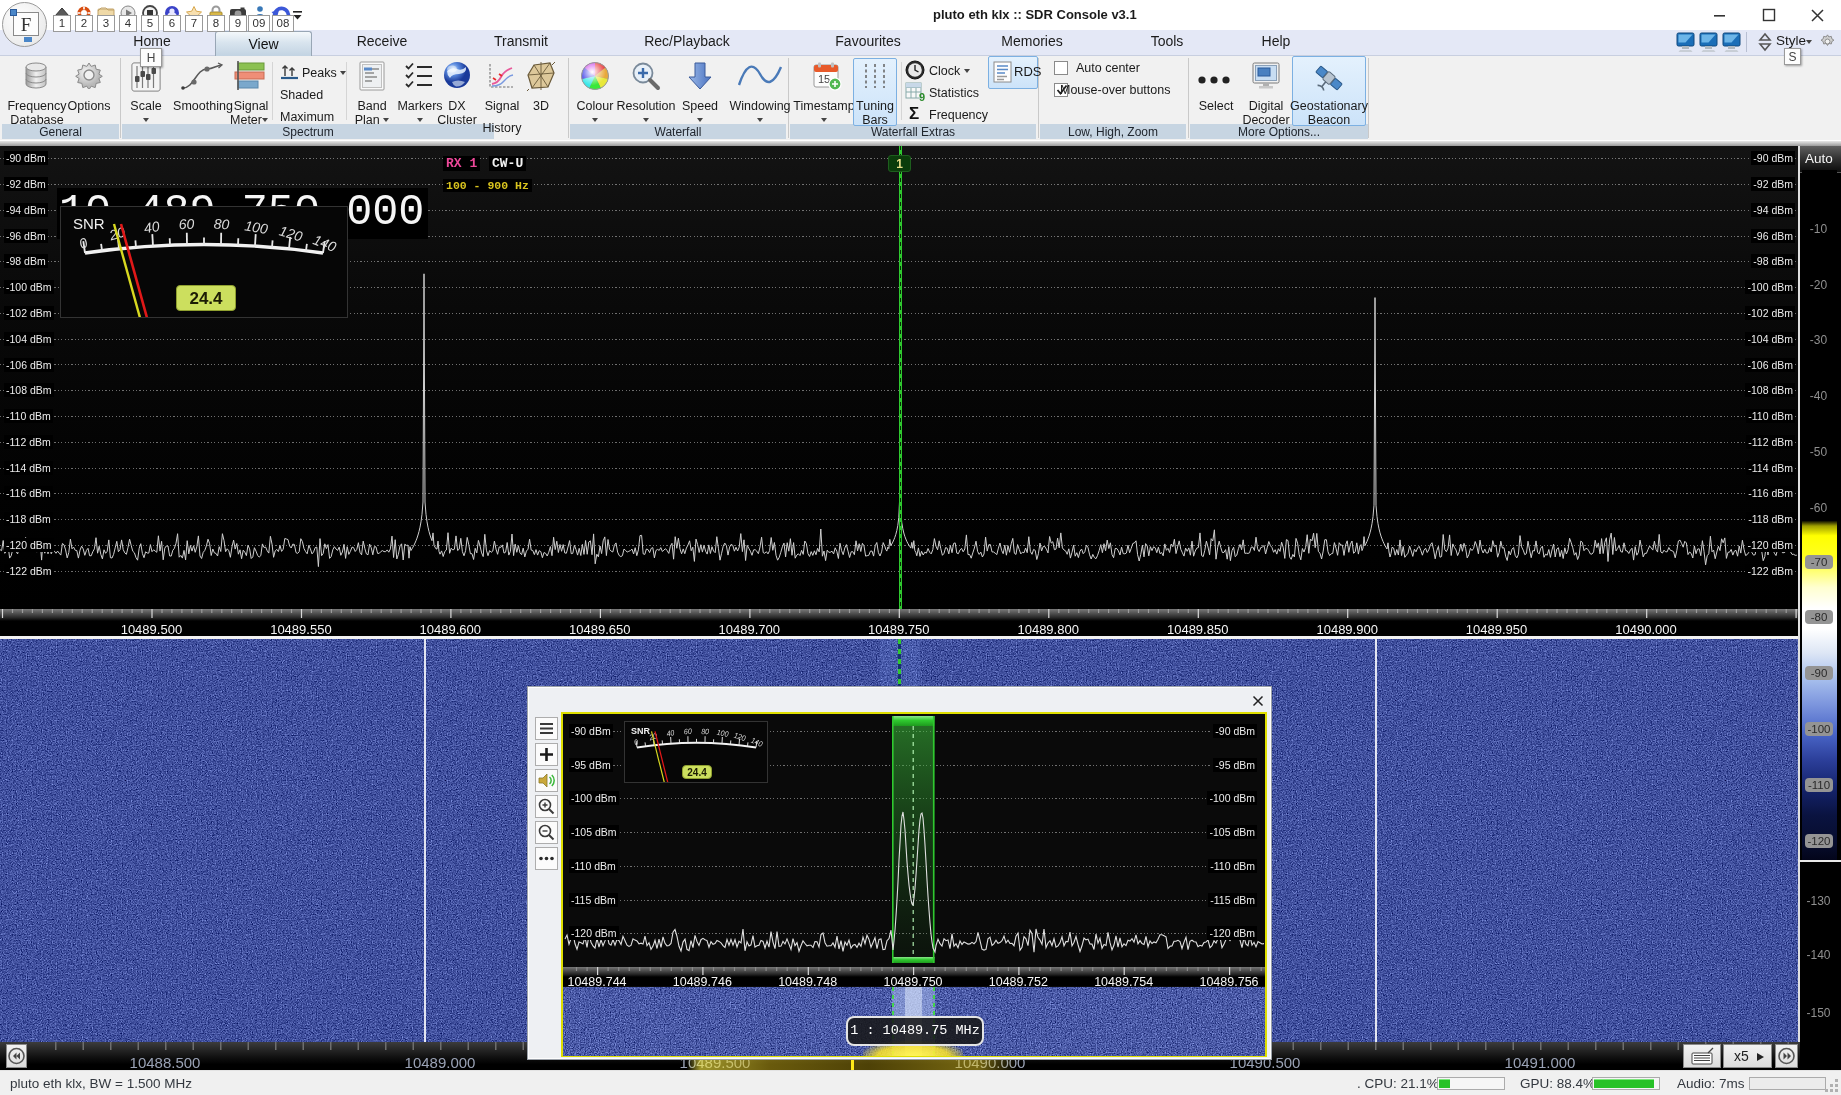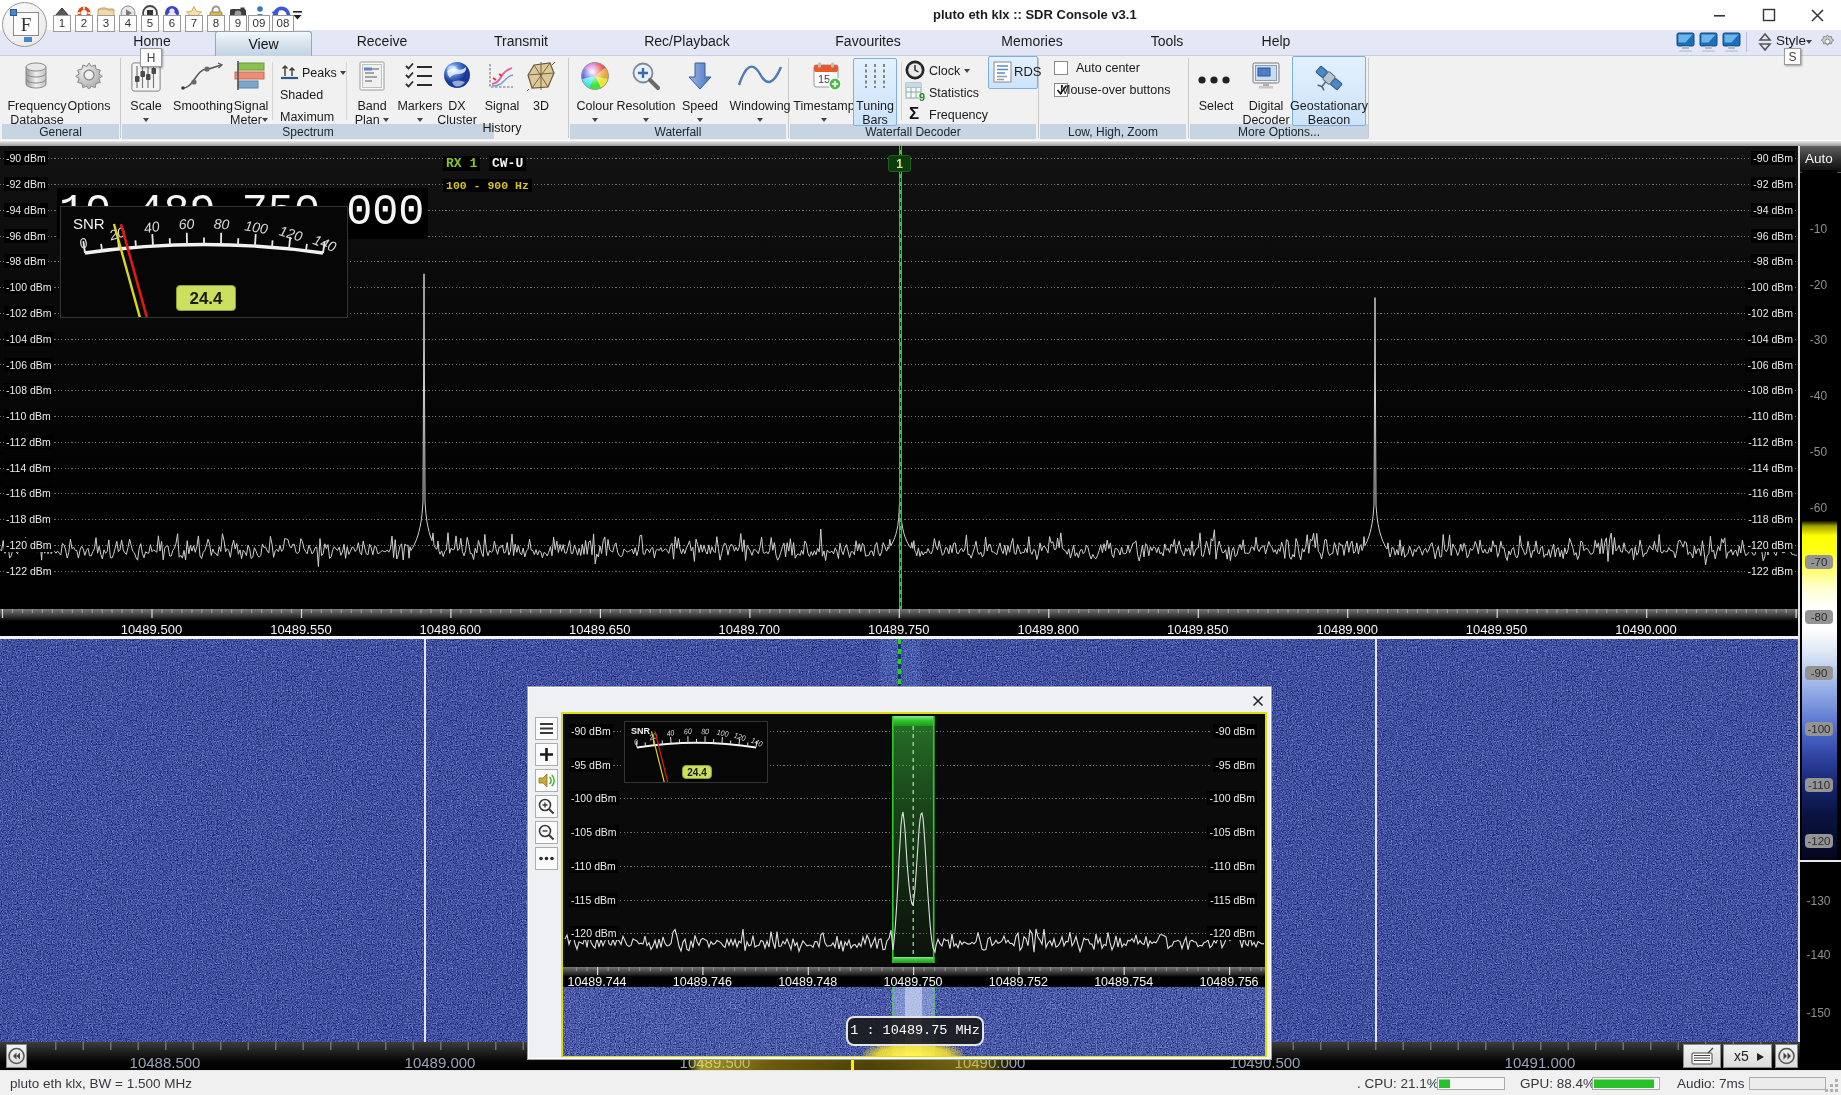--- a/index.html
+++ b/index.html
@@ -186,21 +186,21 @@
 <svg class="abs" style="top:32px;left:1818px" width="19" height="19" viewBox="0 0 20 20">
  <path d="M10 3 l1.4 2.2 2.6-.6 .6 2.6 2.2 1.4 -2.2 1.4 -.6 2.6 -2.6 -.6 -1.4 2.2 -1.4 -2.2 -2.6 .6 -.6 -2.6 -2.2 -1.4 2.2 -1.4 .6 -2.6 2.6 .6 Z" fill="#cfcfcf" stroke="#8a8a8a"></path>
  <circle cx="10" cy="10" r="2.6" fill="#f1f1f1" stroke="#8a8a8a"></circle>
 </svg>
 <div class="hint" style="top:48px;left:140px;width:22px;height:19px;line-height:18px">H</div>
 <div class="hint" style="top:48px;left:1784px;width:17px;height:17px;line-height:16px">S</div>
 <div id="ribbon"></div>
 <div class="glbl" style="left:2px;width:117px">General</div>
 <div class="glbl" style="left:122px;width:372px">Spectrum</div>
 <div class="glbl" style="left:570px;width:216px">Waterfall</div>
-<div class="glbl" style="left:790px;width:246px">Waterfall Decoder</div>
+<div class="glbl" style="left:790px;width:246px">Waterfall Extras</div>
 <div class="glbl" style="left:1040px;width:146px">Low, High, Zoom</div>
 <div class="glbl" style="left:1190px;width:178px">More Options...</div>
 <div class="gsep" style="left:120px"></div>
 <div class="gsep" style="left:568px"></div>
 <div class="gsep" style="left:788px"></div>
 <div class="gsep" style="left:1038px"></div>
 <div class="gsep" style="left:1188px"></div>
 <div class="gsep" style="left:1368px"></div>
 
 <svg class="abs" style="top:62px;left:24px" width="24" height="27" viewBox="0 0 24 27">
@@ -504,21 +504,21 @@
     <div class="dbl dblr" style="top:537.9px;right:46px">-120 dBm</div>
     <div class="dbl" style="top:563.6px;left:4px">-122 dBm</div>
     <div class="dbl dblr" style="top:563.6px;right:46px">-122 dBm</div>
 <svg class="abs" style="top:146px;left:0;z-index:2" width="1800" height="463">
  <polyline points="0.0,549.6 1.6,550.7 3.2,540.5 4.8,553.3 6.4,551.0 8.0,544.2 9.6,558.1 11.2,555.8 12.8,549.2 14.4,549.6 16.0,551.3 17.6,553.9 19.2,547.6 20.8,544.5 22.4,548.2 24.0,545.9 25.6,537.5 27.2,541.9 28.8,548.9 30.4,542.4 32.0,551.5 33.6,548.0 35.2,543.4 36.8,552.1 38.4,545.8 40.0,539.3 41.6,560.1 43.2,538.4 44.8,553.2 46.4,539.5 48.0,553.8 49.6,545.4 51.2,553.8 52.8,550.5 54.4,551.2 56.0,553.3 57.6,551.1 59.2,553.2 60.8,555.1 62.4,543.5 64.0,544.8 65.6,549.9 67.2,557.9 68.8,552.5 70.4,539.1 72.0,548.8 73.6,547.1 75.2,550.3 76.8,550.5 78.4,558.1 80.0,550.2 81.6,546.2 83.2,548.9 84.8,555.3 86.4,550.5 88.0,548.3 89.6,555.7 91.2,555.8 92.8,551.7 94.4,548.9 96.0,537.7 97.6,553.2 99.2,546.2 100.8,554.3 102.4,558.9 104.0,549.8 105.6,553.3 107.2,551.3 108.8,539.9 110.4,557.7 112.0,558.0 113.6,554.4 115.2,547.8 116.8,541.3 118.4,551.7 120.0,549.7 121.6,539.9 123.2,549.5 124.8,552.9 126.4,554.3 128.0,547.4 129.6,539.2 131.2,545.4 132.8,551.3 134.4,552.8 136.0,557.6 137.6,560.2 139.2,548.2 140.8,543.7 142.4,553.5 144.0,557.7 145.6,551.8 147.2,553.0 148.8,553.1 150.4,544.6 152.0,551.7 153.6,549.8 155.2,551.1 156.8,552.3 158.4,535.8 160.0,551.1 161.6,541.3 163.2,559.8 164.8,548.1 166.4,545.9 168.0,546.0 169.6,555.9 171.2,556.1 172.8,550.3 174.4,548.3 176.0,543.3 177.6,533.7 179.2,557.2 180.8,555.4 182.4,558.1 184.0,550.4 185.6,559.9 187.2,540.7 188.8,553.9 190.4,545.5 192.0,551.1 193.6,545.7 195.2,552.3 196.8,546.9 198.4,535.9 200.0,556.0 201.6,558.5 203.2,552.4 204.8,550.4 206.4,545.9 208.0,539.2 209.6,543.6 211.2,555.5 212.8,549.0 214.4,552.9 216.0,553.4 217.6,556.0 219.2,546.7 220.8,551.5 222.4,533.7 224.0,540.5 225.6,551.7 227.2,548.8 228.8,550.7 230.4,557.3 232.0,546.8 233.6,540.1 235.2,549.1 236.8,543.5 238.4,554.2 240.0,549.8 241.6,558.7 243.2,550.2 244.8,552.2 246.4,555.6 248.0,545.2 249.6,548.9 251.2,558.5 252.8,556.9 254.4,547.7 256.0,551.1 257.6,555.3 259.2,557.1 260.8,555.6 262.4,543.9 264.0,547.5 265.6,547.0 267.2,550.7 268.8,553.1 270.4,536.3 272.0,544.1 273.6,557.3 275.2,550.9 276.8,549.4 278.4,551.6 280.0,545.4 281.6,551.4 283.2,549.2 284.8,538.5 286.4,539.0 288.0,539.6 289.6,546.0 291.2,548.0 292.8,544.1 294.4,544.5 296.0,552.6 297.6,553.4 299.2,551.7 300.8,538.7 302.4,541.6 304.0,548.6 305.6,551.6 307.2,553.8 308.8,545.4 310.4,548.9 312.0,553.9 313.6,551.9 315.2,547.6 316.8,547.1 318.4,566.6 320.0,538.6 321.6,555.7 323.2,553.4 324.8,543.8 326.4,548.6 328.0,544.6 329.6,558.4 331.2,556.5 332.8,549.8 334.4,546.7 336.0,549.0 337.6,550.4 339.2,547.1 340.8,555.3 342.4,552.0 344.0,544.3 345.6,558.4 347.2,546.7 348.8,554.4 350.4,551.4 352.0,547.1 353.6,547.6 355.2,551.5 356.8,549.4 358.4,542.7 360.0,552.4 361.6,554.8 363.2,541.1 364.8,548.4 366.4,553.9 368.0,554.8 369.6,544.1 371.2,547.6 372.8,554.8 374.4,546.6 376.0,546.9 377.6,553.4 379.2,553.4 380.8,551.6 382.4,550.6 384.0,551.6 385.6,551.7 387.2,549.9 388.8,552.2 390.4,548.9 392.0,536.1 393.6,557.5 395.2,539.7 396.8,559.0 398.4,554.3 400.0,545.9 401.6,543.8 403.2,560.0 404.8,544.2 406.4,545.4 408.0,545.2 409.0,558.2 410.0,546.7 411.0,550.5 412.0,548.8 413.0,547.1 414.0,545.2 415.0,543.0 416.0,540.7 417.0,538.1 418.0,535.0 419.0,531.5 420.0,527.2 421.0,521.8 422.0,514.3 423.0,502.0 424.0,273.8 425.0,502.0 426.0,514.3 427.0,521.8 428.0,527.2 429.0,531.5 430.0,535.0 431.0,538.1 432.0,540.7 433.0,532.9 434.0,545.2 435.0,547.1 436.0,548.8 437.0,549.0 438.0,541.1 439.0,551.5 440.0,554.2 441.6,550.9 443.2,556.5 444.8,551.4 446.4,550.0 448.0,532.7 449.6,553.3 451.2,548.2 452.8,550.0 454.4,549.2 456.0,535.9 457.6,550.5 459.2,549.2 460.8,538.3 462.4,551.6 464.0,555.8 465.6,550.6 467.2,537.4 468.8,544.8 470.4,553.7 472.0,553.7 473.6,559.5 475.2,548.3 476.8,552.9 478.4,540.4 480.0,545.8 481.6,552.9 483.2,556.6 484.8,534.3 486.4,550.2 488.0,555.7 489.6,550.6 491.2,552.3 492.8,551.0 494.4,541.1 496.0,549.1 497.6,554.3 499.2,546.9 500.8,547.4 502.4,544.9 504.0,553.1 505.6,552.2 507.2,542.5 508.8,555.1 510.4,551.3 512.0,534.0 513.6,555.6 515.2,544.1 516.8,552.3 518.4,545.6 520.0,552.9 521.6,554.7 523.2,548.1 524.8,556.9 526.4,551.1 528.0,549.2 529.6,539.2 531.2,550.1 532.8,550.5 534.4,554.6 536.0,549.6 537.6,555.1 539.2,550.7 540.8,551.6 542.4,557.7 544.0,552.5 545.6,553.3 547.2,556.0 548.8,552.2 550.4,546.6 552.0,555.7 553.6,537.2 555.2,549.6 556.8,541.2 558.4,552.5 560.0,544.5 561.6,551.3 563.2,544.6 564.8,553.0 566.4,553.2 568.0,547.0 569.6,540.6 571.2,553.7 572.8,553.3 574.4,545.3 576.0,549.6 577.6,555.1 579.2,548.3 580.8,555.5 582.4,544.4 584.0,554.4 585.6,540.5 587.2,554.3 588.8,542.0 590.4,540.8 592.0,554.7 593.6,533.9 595.2,563.8 596.8,554.2 598.4,556.9 600.0,546.0 601.6,553.6 603.2,540.8 604.8,536.9 606.4,555.6 608.0,539.5 609.6,549.4 611.2,551.2 612.8,552.0 614.4,545.2 616.0,542.9 617.6,552.1 619.2,555.5 620.8,556.6 622.4,555.7 624.0,549.0 625.6,550.5 627.2,552.0 628.8,551.3 630.4,550.6 632.0,549.1 633.6,554.0 635.2,547.7 636.8,555.7 638.4,549.9 640.0,535.6 641.6,535.3 643.2,553.9 644.8,554.4 646.4,549.0 648.0,549.6 649.6,552.6 651.2,548.4 652.8,547.6 654.4,557.9 656.0,550.4 657.6,549.4 659.2,550.4 660.8,547.6 662.4,551.5 664.0,549.9 665.6,548.7 667.2,550.7 668.8,553.4 670.4,546.2 672.0,543.3 673.6,559.2 675.2,536.7 676.8,548.3 678.4,538.2 680.0,549.0 681.6,553.8 683.2,548.9 684.8,553.7 686.4,548.0 688.0,545.0 689.6,540.8 691.2,550.7 692.8,547.2 694.4,561.4 696.0,539.1 697.6,544.5 699.2,552.5 700.8,544.7 702.4,552.1 704.0,545.2 705.6,551.2 707.2,554.1 708.8,544.9 710.4,553.5 712.0,546.7 713.6,551.1 715.2,552.7 716.8,536.7 718.4,548.2 720.0,560.2 721.6,553.3 723.2,546.3 724.8,543.1 726.4,545.6 728.0,555.1 729.6,547.1 731.2,544.3 732.8,545.4 734.4,551.2 736.0,547.2 737.6,551.0 739.2,547.2 740.8,533.6 742.4,551.6 744.0,539.8 745.6,560.5 747.2,545.3 748.8,548.3 750.4,551.2 752.0,555.3 753.6,549.9 755.2,549.7 756.8,551.2 758.4,553.7 760.0,547.0 761.6,537.2 763.2,552.6 764.8,553.3 766.4,551.7 768.0,553.9 769.6,550.6 771.2,537.5 772.8,550.3 774.4,542.5 776.0,555.3 777.6,560.2 779.2,557.4 780.8,552.3 782.4,546.7 784.0,543.1 785.6,556.9 787.2,542.7 788.8,551.2 790.4,538.7 792.0,555.3 793.6,542.6 795.2,558.2 796.8,555.1 798.4,553.8 800.0,555.6 801.6,550.3 803.2,554.4 804.8,541.0 806.4,543.7 808.0,553.7 809.6,556.5 811.2,551.6 812.8,555.4 814.4,550.8 816.0,554.7 817.6,548.3 819.2,551.9 820.8,529.0 822.4,556.2 824.0,551.0 825.6,560.6 827.2,550.2 828.8,552.3 830.4,552.2 832.0,551.2 833.6,553.9 835.2,547.8 836.8,551.3 838.4,558.5 840.0,543.2 841.6,550.6 843.2,554.7 844.8,548.0 846.4,544.6 848.0,551.1 849.6,557.5 851.2,551.8 852.8,551.7 854.4,554.7 856.0,540.8 857.6,550.9 859.2,543.7 860.8,551.5 862.4,543.3 864.0,545.9 865.6,556.1 867.2,555.7 868.8,555.3 870.4,551.2 872.0,551.0 873.6,556.1 875.2,545.8 876.8,542.5 878.4,552.6 880.0,556.0 881.6,551.9 883.2,542.6 884.8,546.2 885.8,549.4 886.8,551.1 887.8,547.1 888.8,548.6 889.8,539.3 890.8,545.7 891.8,544.0 892.8,542.1 893.8,539.9 894.8,537.4 895.8,534.4 896.8,530.6 897.8,525.5 898.8,517.4 899.8,495.3 900.8,512.2 901.8,522.8 902.8,528.7 903.8,533.0 904.8,536.3 905.8,539.0 906.8,541.3 907.8,543.3 908.8,545.0 909.8,546.6 910.8,548.1 911.8,542.4 912.8,548.4 913.8,540.7 914.8,550.5 915.8,552.3 916.8,555.8 918.4,547.9 920.0,556.4 921.6,551.3 923.2,555.0 924.8,552.2 926.4,553.1 928.0,548.5 929.6,552.2 931.2,553.9 932.8,549.7 934.4,538.6 936.0,546.2 937.6,549.8 939.2,540.8 940.8,548.7 942.4,555.3 944.0,553.3 945.6,547.6 947.2,548.2 948.8,553.9 950.4,545.4 952.0,552.7 953.6,543.4 955.2,542.9 956.8,553.1 958.4,553.7 960.0,549.9 961.6,548.4 963.2,551.8 964.8,549.0 966.4,534.9 968.0,554.6 969.6,554.5 971.2,558.2 972.8,552.9 974.4,548.0 976.0,541.2 977.6,551.4 979.2,554.4 980.8,552.1 982.4,557.0 984.0,554.0 985.6,537.1 987.2,551.1 988.8,544.7 990.4,544.6 992.0,551.9 993.6,552.0 995.2,553.2 996.8,554.6 998.4,548.1 1000.0,543.0 1001.6,550.3 1003.2,553.7 1004.8,545.1 1006.4,555.2 1008.0,545.7 1009.6,552.3 1011.2,543.8 1012.8,538.4 1014.4,553.3 1016.0,554.4 1017.6,544.6 1019.2,549.4 1020.8,553.9 1022.4,552.2 1024.0,552.8 1025.6,548.0 1027.2,552.7 1028.8,536.7 1030.4,551.5 1032.0,554.3 1033.6,549.4 1035.2,550.4 1036.8,559.5 1038.4,553.8 1040.0,543.0 1041.6,551.0 1043.2,546.5 1044.8,546.5 1046.4,549.2 1048.0,552.9 1049.6,536.5 1051.2,543.1 1052.8,541.7 1054.4,549.7 1056.0,549.1 1057.6,538.1 1059.2,547.8 1060.8,532.9 1062.4,547.9 1064.0,550.0 1065.6,550.9 1067.2,554.3 1068.8,548.8 1070.4,558.1 1072.0,552.3 1073.6,545.1 1075.2,556.2 1076.8,552.7 1078.4,557.6 1080.0,551.2 1081.6,549.0 1083.2,553.7 1084.8,551.8 1086.4,545.1 1088.0,547.6 1089.6,554.8 1091.2,559.0 1092.8,554.4 1094.4,557.6 1096.0,558.7 1097.6,555.3 1099.2,550.5 1100.8,544.6 1102.4,552.7 1104.0,543.7 1105.6,550.8 1107.2,540.1 1108.8,548.6 1110.4,542.8 1112.0,554.6 1113.6,557.7 1115.2,548.5 1116.8,548.5 1118.4,550.9 1120.0,555.0 1121.6,547.1 1123.2,553.6 1124.8,553.8 1126.4,553.0 1128.0,545.2 1129.6,552.7 1131.2,548.4 1132.8,543.5 1134.4,542.9 1136.0,540.8 1137.6,554.7 1139.2,561.0 1140.8,554.3 1142.4,545.2 1144.0,556.9 1145.6,543.6 1147.2,545.9 1148.8,555.9 1150.4,546.7 1152.0,550.6 1153.6,546.8 1155.2,547.8 1156.8,552.7 1158.4,547.2 1160.0,553.7 1161.6,552.5 1163.2,555.8 1164.8,543.9 1166.4,550.3 1168.0,548.4 1169.6,552.5 1171.2,544.0 1172.8,546.7 1174.4,539.3 1176.0,553.6 1177.6,547.0 1179.2,540.9 1180.8,549.3 1182.4,552.8 1184.0,556.1 1185.6,548.1 1187.2,551.3 1188.8,547.9 1190.4,555.2 1192.0,541.1 1193.6,556.2 1195.2,551.1 1196.8,548.1 1198.4,547.5 1200.0,532.9 1201.6,555.5 1203.2,556.6 1204.8,550.3 1206.4,541.1 1208.0,547.0 1209.6,554.8 1211.2,538.7 1212.8,540.9 1214.4,529.8 1216.0,559.2 1217.6,547.8 1219.2,541.1 1220.8,547.6 1222.4,552.6 1224.0,552.4 1225.6,549.6 1227.2,559.2 1228.8,546.7 1230.4,560.7 1232.0,550.6 1233.6,547.2 1235.2,556.7 1236.8,555.1 1238.4,548.7 1240.0,544.4 1241.6,549.7 1243.2,539.8 1244.8,553.3 1246.4,553.2 1248.0,553.4 1249.6,552.8 1251.2,547.2 1252.8,547.0 1254.4,550.5 1256.0,537.2 1257.6,548.8 1259.2,551.6 1260.8,547.5 1262.4,547.2 1264.0,545.4 1265.6,554.0 1267.2,547.8 1268.8,541.5 1270.4,545.6 1272.0,547.6 1273.6,552.3 1275.2,549.7 1276.8,554.1 1278.4,548.7 1280.0,551.4 1281.6,542.2 1283.2,547.3 1284.8,558.4 1286.4,539.6 1288.0,540.6 1289.6,556.8 1291.2,559.3 1292.8,554.4 1294.4,557.0 1296.0,538.4 1297.6,543.2 1299.2,554.7 1300.8,559.8 1302.4,548.5 1304.0,552.0 1305.6,547.5 1307.2,534.7 1308.8,553.3 1310.4,539.0 1312.0,540.8 1313.6,533.1 1315.2,547.7 1316.8,533.4 1318.4,551.6 1320.0,553.2 1321.6,559.0 1323.2,551.1 1324.8,539.7 1326.4,539.7 1328.0,551.8 1329.6,555.6 1331.2,553.8 1332.8,553.3 1334.4,542.6 1336.0,548.2 1337.6,555.3 1339.2,542.7 1340.8,545.1 1342.4,545.1 1344.0,555.4 1345.6,545.0 1347.2,540.8 1348.8,552.3 1350.4,544.1 1352.0,541.0 1353.6,553.3 1355.2,551.8 1356.8,542.8 1358.4,554.1 1360.0,545.8 1361.0,544.6 1362.0,550.6 1363.0,548.1 1364.0,536.6 1365.0,545.6 1366.0,543.6 1367.0,541.4 1368.0,538.9 1369.0,536.1 1370.0,532.8 1371.0,528.8 1372.0,523.7 1373.0,516.7 1374.0,505.2 1375.0,297.6 1376.0,505.2 1377.0,516.7 1378.0,523.7 1379.0,528.8 1380.0,532.8 1381.0,536.1 1382.0,538.9 1383.0,541.4 1384.0,543.6 1385.0,545.6 1386.0,547.4 1387.0,549.0 1388.0,542.8 1389.0,552.0 1390.0,557.0 1391.0,553.6 1392.0,547.3 1393.6,548.0 1395.2,555.2 1396.8,549.5 1398.4,555.0 1400.0,539.9 1401.6,555.6 1403.2,546.5 1404.8,557.3 1406.4,555.1 1408.0,553.2 1409.6,546.1 1411.2,550.9 1412.8,556.4 1414.4,549.2 1416.0,551.8 1417.6,548.0 1419.2,546.3 1420.8,550.4 1422.4,555.2 1424.0,550.2 1425.6,548.2 1427.2,552.5 1428.8,549.8 1430.4,544.9 1432.0,542.7 1433.6,549.8 1435.2,558.8 1436.8,550.7 1438.4,546.4 1440.0,557.2 1441.6,556.5 1443.2,534.5 1444.8,549.6 1446.4,551.7 1448.0,548.2 1449.6,534.9 1451.2,555.5 1452.8,543.9 1454.4,547.4 1456.0,549.9 1457.6,555.6 1459.2,551.7 1460.8,544.0 1462.4,551.3 1464.0,543.3 1465.6,548.3 1467.2,557.9 1468.8,554.7 1470.4,548.3 1472.0,550.5 1473.6,548.4 1475.2,541.5 1476.8,545.9 1478.4,553.8 1480.0,540.1 1481.6,549.3 1483.2,553.0 1484.8,549.1 1486.4,553.0 1488.0,553.0 1489.6,547.5 1491.2,552.0 1492.8,540.6 1494.4,546.5 1496.0,545.3 1497.6,557.2 1499.2,552.4 1500.8,541.2 1502.4,548.1 1504.0,547.7 1505.6,556.1 1507.2,560.5 1508.8,551.0 1510.4,554.9 1512.0,549.1 1513.6,547.5 1515.2,555.4 1516.8,557.9 1518.4,554.4 1520.0,535.6 1521.6,546.8 1523.2,550.1 1524.8,554.7 1526.4,553.5 1528.0,541.2 1529.6,550.0 1531.2,557.7 1532.8,550.6 1534.4,551.0 1536.0,540.9 1537.6,552.4 1539.2,553.9 1540.8,548.1 1542.4,546.2 1544.0,557.3 1545.6,554.1 1547.2,555.2 1548.8,549.5 1550.4,557.4 1552.0,549.9 1553.6,544.1 1555.2,557.0 1556.8,549.0 1558.4,547.7 1560.0,556.7 1561.6,550.3 1563.2,558.5 1564.8,547.8 1566.4,554.0 1568.0,549.9 1569.6,538.3 1571.2,542.7 1572.8,547.8 1574.4,555.2 1576.0,552.6 1577.6,559.5 1579.2,555.2 1580.8,541.1 1582.4,542.4 1584.0,550.7 1585.6,548.6 1587.2,548.6 1588.8,550.8 1590.4,554.0 1592.0,554.1 1593.6,551.9 1595.2,540.3 1596.8,547.6 1598.4,542.9 1600.0,553.9 1601.6,538.6 1603.2,553.5 1604.8,542.3 1606.4,537.8 1608.0,561.5 1609.6,539.9 1611.2,533.1 1612.8,554.5 1614.4,537.5 1616.0,550.9 1617.6,548.4 1619.2,545.7 1620.8,551.6 1622.4,552.2 1624.0,542.8 1625.6,550.6 1627.2,550.9 1628.8,553.5 1630.4,550.1 1632.0,548.2 1633.6,560.1 1635.2,546.7 1636.8,555.2 1638.4,552.3 1640.0,540.1 1641.6,547.7 1643.2,556.9 1644.8,553.3 1646.4,553.4 1648.0,549.5 1649.6,546.0 1651.2,547.9 1652.8,550.1 1654.4,541.2 1656.0,549.4 1657.6,552.1 1659.2,534.4 1660.8,552.0 1662.4,553.1 1664.0,550.2 1665.6,551.8 1667.2,551.8 1668.8,547.5 1670.4,550.3 1672.0,550.8 1673.6,551.7 1675.2,557.8 1676.8,550.7 1678.4,541.0 1680.0,540.1 1681.6,543.5 1683.2,547.2 1684.8,541.3 1686.4,543.0 1688.0,554.6 1689.6,552.0 1691.2,553.4 1692.8,558.0 1694.4,545.9 1696.0,553.7 1697.6,549.0 1699.2,548.8 1700.8,555.7 1702.4,540.7 1704.0,551.4 1705.6,564.8 1707.2,555.7 1708.8,553.8 1710.4,536.2 1712.0,551.8 1713.6,550.1 1715.2,558.7 1716.8,552.0 1718.4,546.3 1720.0,550.6 1721.6,538.8 1723.2,542.8 1724.8,537.9 1726.4,558.4 1728.0,552.3 1729.6,552.1 1731.2,549.4 1732.8,555.1 1734.4,551.1 1736.0,550.3 1737.6,556.2 1739.2,546.0 1740.8,553.1 1742.4,540.3 1744.0,549.3 1745.6,555.5 1747.2,554.6 1748.8,552.3 1750.4,547.8 1752.0,552.7 1753.6,555.2 1755.2,554.5 1756.8,541.3 1758.4,543.2 1760.0,551.1 1761.6,550.5 1763.2,560.7 1764.8,556.6 1766.4,544.6 1768.0,555.0 1769.6,541.6 1771.2,549.1 1772.8,549.8 1774.4,553.2 1776.0,555.6 1777.6,549.3 1779.2,545.7 1780.8,539.4 1782.4,552.7 1784.0,552.7 1785.6,551.6 1787.2,540.8 1788.8,547.1 1790.4,551.6 1792.0,554.4 1793.6,554.3 1795.2,555.3 1796.8,555.2" fill="none" stroke="#cfcfcf" stroke-width="1.0" transform="translate(0,-146)"></polyline>
 </svg>
 <div class="abs" style="top:146px;left:898.5px;width:3px;height:463px;background:#2fc82f;z-index:3"></div>
 <div class="abs" style="top:146px;left:899.6px;width:1.2px;height:463px;z-index:3;background-image:repeating-linear-gradient(180deg,#063006 0 4px,transparent 4px 8px)"></div>
 <div class="abs" style="top:155px;left:888px;width:23px;height:17px;background:#0b3c0b;border:1px solid #1e5e1e;border-radius:3px;z-index:4;color:#e8dd88;font-size:12px;font-weight:700;text-align:center;line-height:16px">1</div>
 <div id="bigfreq">10.489.750.000</div>
-<div class="minfo" style="top:156px;left:443px;font-size:13px;font-weight:700;color:#84cc16">RX 1</div>
+<div class="minfo" style="top:156px;left:443px;font-size:13px;font-weight:700;color:#ec4899">RX 1</div>
 <div class="minfo" style="top:156px;left:489px;font-size:13px;font-weight:700;color:#f2f2f2">CW-U</div>
 <div class="minfo" style="top:179px;left:443px;font-size:11.5px;font-weight:700;color:#d8c31e">100 - 900 Hz</div>
 
 <div class="abs" style="top:206px;left:60px;width:288px;height:112px;background:#060606;border:1px solid #333;z-index:5;overflow:hidden">
  <div class="abs" style="top:8px;left:12px;font-size:15px;color:#f0f0f0;font-weight:400">SNR</div>
  <svg class="abs" style="top:0;left:0" width="288" height="112" viewBox="0 0 288 112" preserveAspectRatio="none">
   <path d="M 24 46 Q 143 29 262 46" fill="none" stroke="#f2f2f2" stroke-width="3.4"></path>
   <g stroke="#e8e8e8" stroke-width="1.8">
           <path d="M 24.0 46.0 l -1.7 -11.9"></path>
           <path d="M 41.0 43.7 l -0.9 -6.9"></path>

